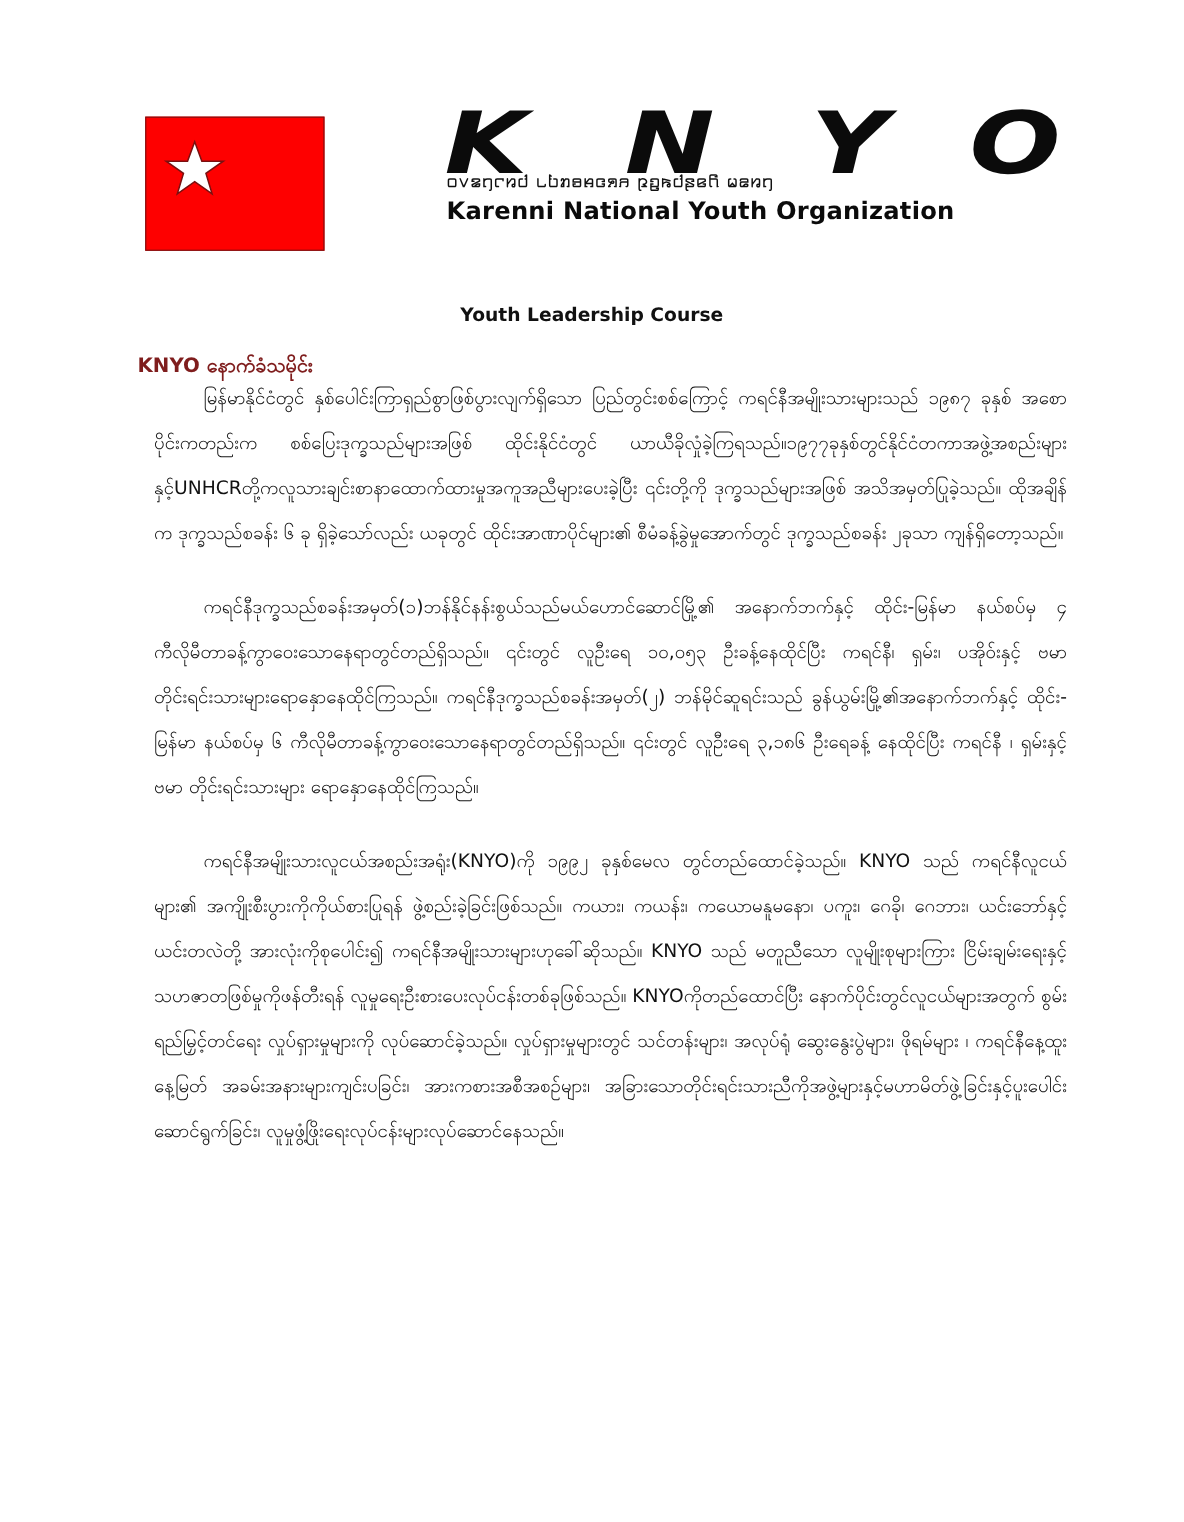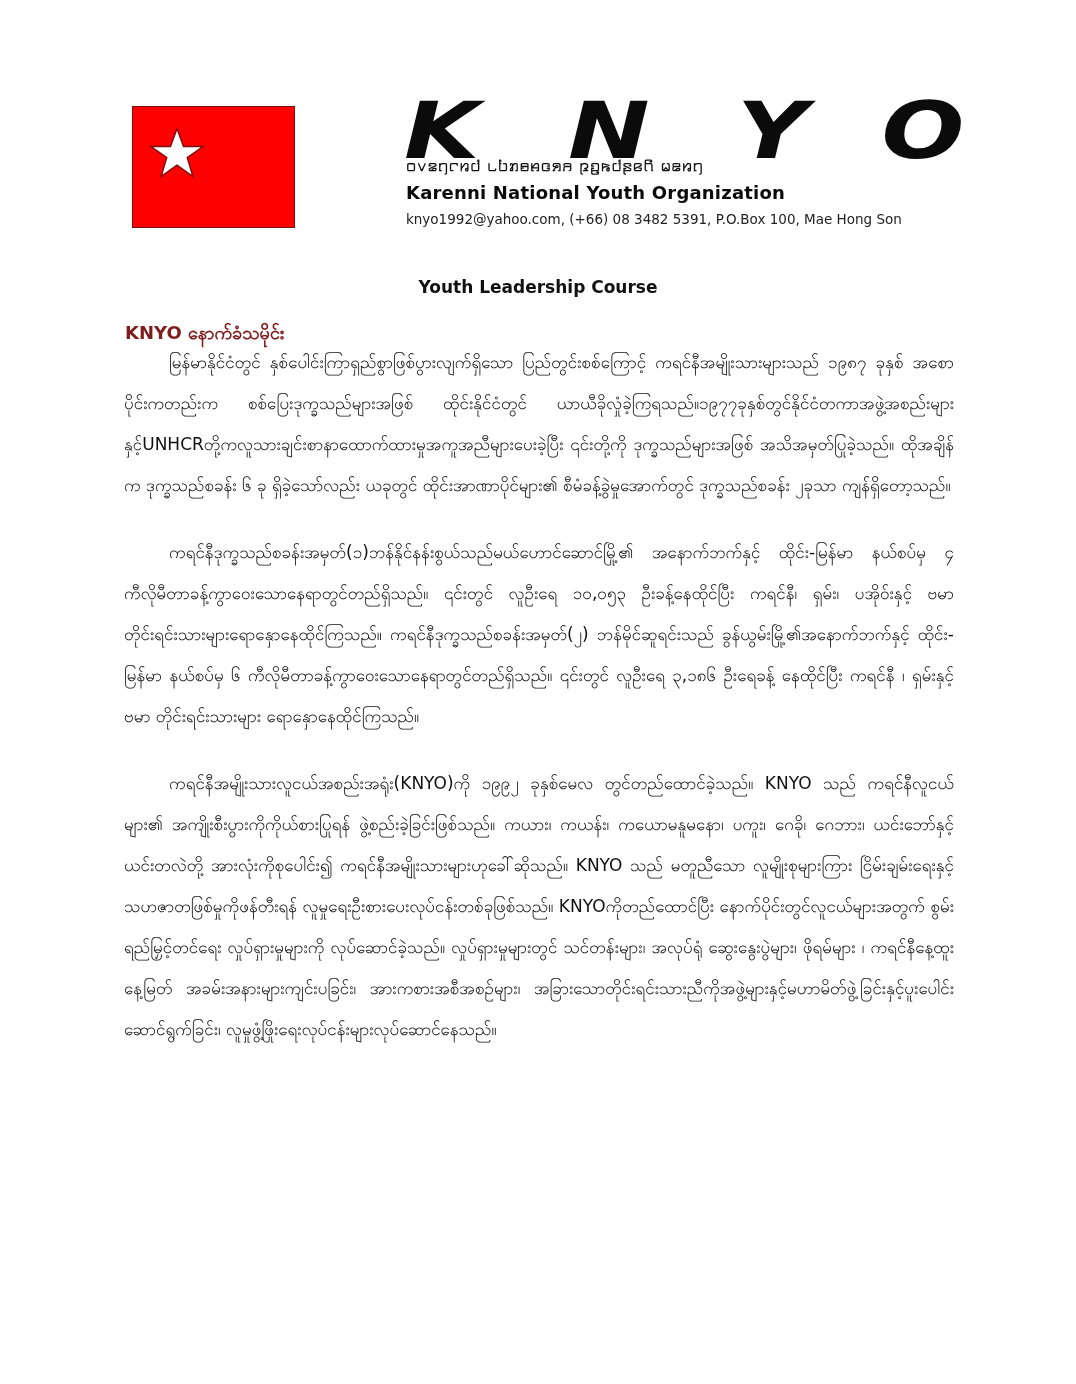--- a/index.html
+++ b/index.html
@@ -88,21 +88,21 @@
     color: #111;
     letter-spacing: 0.5px;
     font-weight: bold;
   }
   .org-name {
     position: absolute;
     left: 2px;
     top: 82px;
     font-family: "DejaVu Sans", sans-serif;
     font-weight: bold;
-    font-size: 18px;
+    font-size: 22px;
     line-height: 26px;
     white-space: nowrap;
     color: #0b0b0b;
     letter-spacing: 0.2px;
   }
   .contact {
     position: absolute;
     left: 2px;
     top: 112px;
     font-family: "DejaVu Sans", sans-serif;
@@ -132,21 +132,21 @@
     font-family: "DejaVu Sans", sans-serif;
     font-weight: bold;
     font-size: 18px;
     line-height: 24px;
     color: #7f1d1d;
   }
 
   
   .body-text {
     position: absolute;
-    left: 124px;
+    left: 140px;
     top: 342px;
     width: 830px;
   }
   .para {
     font-family: "DejaVu Sans", sans-serif;
     font-size: 17px;
     line-height: 41px;
     text-align: justify;
     text-indent: 45px;
     margin: 0 0 26px 0;
@@ -168,21 +168,20 @@
 
     <div class="logo-block">
       <div class="knyo-letters">
         <span>K</span>
         <span>N</span>
         <span>Y</span>
         <span class="last">O</span>
       </div>
       <div class="kayahli">꤀꤂꤃꤄꤅꤆꤇ ꤈꤉ꤊꤋꤌꤍꤎꤏ ꤐꤑꤒꤓꤔꤕꤖ ꤗꤘꤙꤚ</div>
       <div class="org-name">Karenni National Youth Organization</div>
-      <div class="contact">knyo1992@yahoo.com,  (+66) 08 3482 5391, P.O.Box 100, Mae Hong Son</div>
     </div>
   </div>
 
   <div class="course-title">Youth Leadership Course</div>
 
   <div class="section-heading">KNYO နောက်ခံသမိုင်း</div>
 
   <div class="body-text">
     <p class="para">မြန်မာနိုင်ငံတွင် နှစ်ပေါင်းကြာရှည်စွာဖြစ်ပွားလျက်ရှိသော ပြည်တွင်းစစ်ကြောင့် ကရင်နီအမျိုးသားများသည် ၁၉၈၇ ခုနှစ် အစောပိုင်းကတည်းက စစ်ပြေးဒုက္ခသည်များအဖြစ် ထိုင်းနိုင်ငံတွင် ယာယီခိုလှုံခဲ့ကြရသည်။၁၉၇၇ခုနှစ်တွင်နိုင်ငံတကာအဖွဲ့အစည်းများနှင့်UNHCRတို့ကလူသားချင်းစာနာထောက်ထားမှုအကူအညီများပေးခဲ့ပြီး ၎င်းတို့ကို ဒုက္ခသည်များအဖြစ် အသိအမှတ်ပြုခဲ့သည်။ ထိုအချိန်က ဒုက္ခသည်စခန်း ၆ ခု ရှိခဲ့သော်လည်း ယခုတွင် ထိုင်းအာဏာပိုင်များ၏ စီမံခန့်ခွဲမှုအောက်တွင် ဒုက္ခသည်စခန်း ၂ခုသာ ကျန်ရှိတော့သည်။</p>
     <p class="para">ကရင်နီဒုက္ခသည်စခန်းအမှတ်(၁)ဘန်နိုင်နန်းစွယ်သည်မယ်ဟောင်ဆောင်မြို့၏ အနောက်ဘက်နှင့် ထိုင်း-မြန်မာ နယ်စပ်မှ ၄ ကီလိုမီတာခန့်ကွာဝေးသောနေရာတွင်တည်ရှိသည်။ ၎င်းတွင် လူဦးရေ ၁၀,၀၅၃ ဦးခန့်နေထိုင်ပြီး ကရင်နီ၊ ရှမ်း၊ ပအိုဝ်းနှင့် ဗမာ တိုင်းရင်းသားများရောနှောနေထိုင်ကြသည်။ ကရင်နီဒုက္ခသည်စခန်းအမှတ်(၂) ဘန်မိုင်ဆူရင်းသည် ခွန်ယွမ်းမြို့၏အနောက်ဘက်နှင့် ထိုင်း-မြန်မာ နယ်စပ်မှ ၆ ကီလိုမီတာခန့်ကွာဝေးသောနေရာတွင်တည်ရှိသည်။ ၎င်းတွင် လူဦးရေ ၃,၁၈၆ ဦးရေခန့် နေထိုင်ပြီး ကရင်နီ ၊ ရှမ်းနှင့် ဗမာ တိုင်းရင်းသားများ ရောနှောနေထိုင်ကြသည်။</p>

